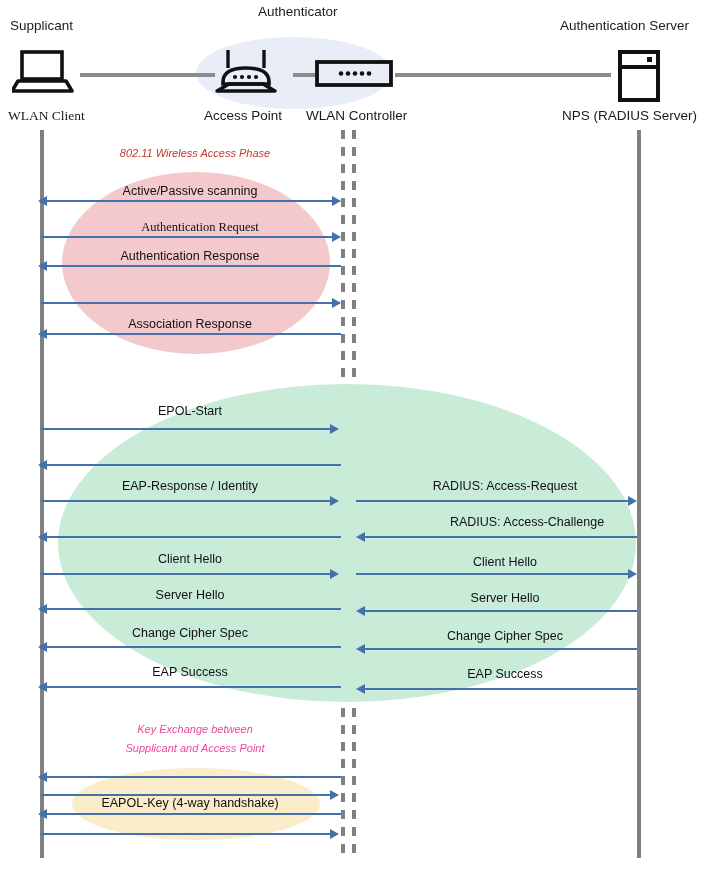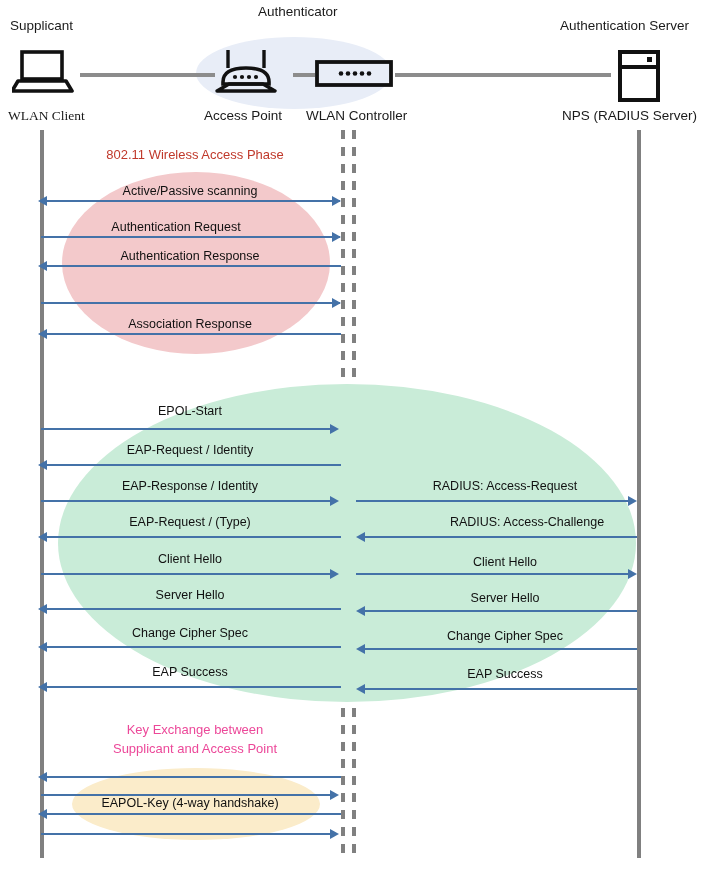--- a/index.html
+++ b/index.html
@@ -24,21 +24,21 @@
       background:repeating-linear-gradient(to bottom,#808080 0px,#808080 9px,
                  rgba(255,255,255,0) 9px,rgba(255,255,255,0) 17px);}
 
   
   .ellipse{position:absolute;border-radius:50%;}
   .ell-pink{background:#f3c9cb;}
   .ell-green{background:#c9ecd8;}
   .ell-orange{background:#fbecca;}
 
   
-  .phase-title{position:absolute;font-size:13px;white-space:nowrap;text-align:center;}
+  .phase-title{position:absolute;font-size:11px;white-space:nowrap;text-align:center;font-style:italic;}
   .phase-title.two-line{line-height:19px;white-space:normal;text-align:center;}
 
   
   .msg{position:absolute;height:2px;background:#4472a8;}
   .head{position:absolute;width:0;height:0;}
   .head-r{border-top:5px solid transparent;border-bottom:5px solid transparent;
           border-left:9px solid #4472a8;}
   .head-l{border-top:5px solid transparent;border-bottom:5px solid transparent;
           border-right:9px solid #4472a8;}
   .msg-label{position:absolute;font-size:12.5px;color:#111;white-space:nowrap;
@@ -104,53 +104,51 @@
   <div class="lifeline" style="left:637px;top:130px;height:728px;"></div>
 
   <div class="ellipse ell-pink" style="left:62px;top:172px;width:268px;height:182px;"></div>
   <div class="phase-title" style="left:60px;top:147px;width:270px;color:#c0392b;">802.11 Wireless Access Phase</div>
 
   <div class="msg-label" style="left:50px;top:184px;width:280px;">Active/Passive scanning</div>
   <div class="msg" style="left:44px;top:200px;width:296px;"></div>
   <div class="head head-l" style="left:38px;top:196px;"></div>
   <div class="head head-r" style="left:332px;top:196px;"></div>
 
-  <div class="msg-label" style="left:36px;top:220px;width:280px;">Authentication Request</div>
+  <div class="msg-label" style="left:60px;top:220px;width:280px;font-family:Liberation Serif, serif;">Authentication Request</div>
   <div class="msg" style="left:41px;top:236px;width:299px;"></div>
   <div class="head head-r" style="left:332px;top:232px;"></div>
 
   <div class="msg-label" style="left:50px;top:249px;width:280px;">Authentication Response</div>
   <div class="msg" style="left:44px;top:265px;width:297px;"></div>
   <div class="head head-l" style="left:38px;top:261px;"></div>
 
   <div class="msg" style="left:41px;top:302px;width:299px;"></div>
   <div class="head head-r" style="left:332px;top:298px;"></div>
 
   <div class="msg-label" style="left:50px;top:317px;width:280px;">Association Response</div>
   <div class="msg" style="left:44px;top:333px;width:297px;"></div>
   <div class="head head-l" style="left:38px;top:329px;"></div>
 
   <div class="ellipse ell-green" style="left:58px;top:384px;width:578px;height:318px;"></div>
 
   <div class="msg-label" style="left:50px;top:404px;width:280px;">EPOL-Start</div>
   <div class="msg" style="left:41px;top:428px;width:293px;"></div>
   <div class="head head-r" style="left:330px;top:424px;"></div>
 
-  <div class="msg-label" style="left:50px;top:443px;width:280px;">EAP-Request / Identity</div>
   <div class="msg" style="left:44px;top:464px;width:297px;"></div>
   <div class="head head-l" style="left:38px;top:460px;"></div>
 
   <div class="msg-label" style="left:50px;top:479px;width:280px;">EAP-Response / Identity</div>
   <div class="msg" style="left:41px;top:500px;width:293px;"></div>
   <div class="head head-r" style="left:330px;top:496px;"></div>
   <div class="msg-label" style="left:370px;top:479px;width:270px;">RADIUS: Access-Request</div>
   <div class="msg" style="left:356px;top:500px;width:275px;"></div>
   <div class="head head-r" style="left:628px;top:496px;"></div>
 
-  <div class="msg-label" style="left:50px;top:515px;width:280px;">EAP-Request / (Type)</div>
   <div class="msg" style="left:44px;top:536px;width:297px;"></div>
   <div class="head head-l" style="left:38px;top:532px;"></div>
   <div class="msg-label" style="left:392px;top:515px;width:270px;">RADIUS: Access-Challenge</div>
   <div class="msg" style="left:362px;top:536px;width:275px;"></div>
   <div class="head head-l" style="left:356px;top:532px;"></div>
 
   <div class="msg-label" style="left:50px;top:552px;width:280px;">Client Hello</div>
   <div class="msg" style="left:41px;top:573px;width:293px;"></div>
   <div class="head head-r" style="left:330px;top:569px;"></div>
   <div class="msg-label" style="left:370px;top:555px;width:270px;">Client Hello</div>

